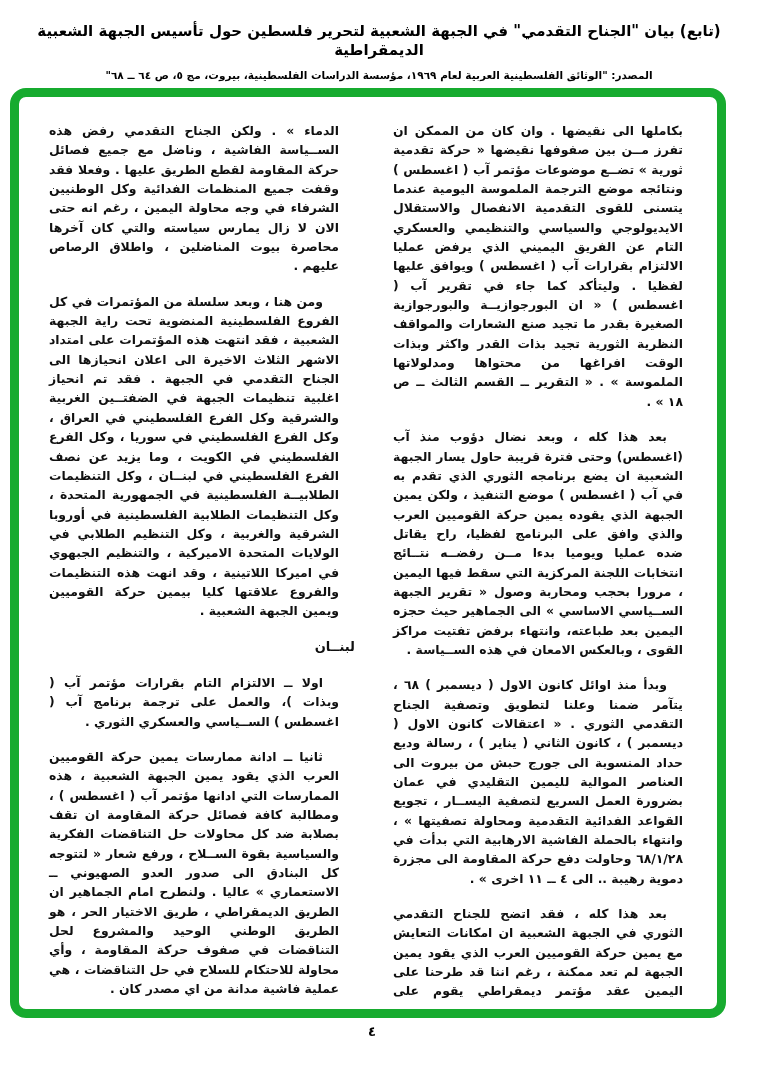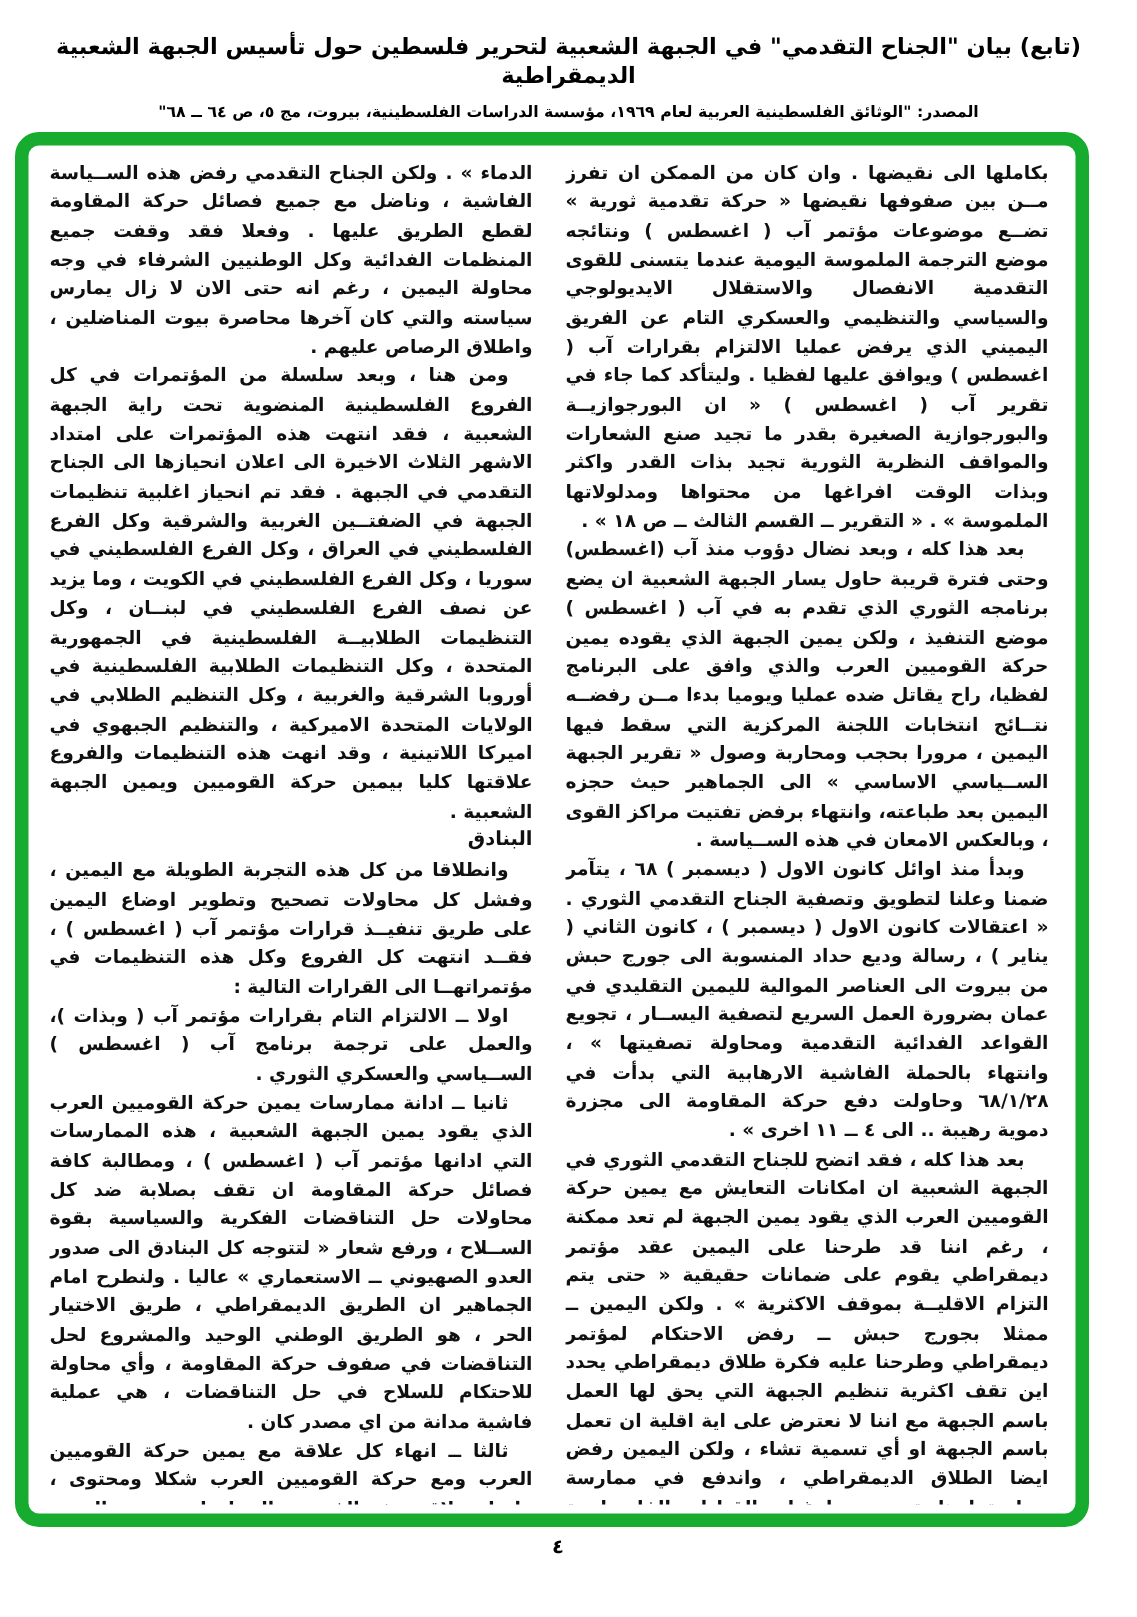--- a/index.html
+++ b/index.html
@@ -61,21 +61,21 @@
     flex: 1 1 0;
     direction: rtl;
     text-align: justify;
     font-size: 12.4px;
     font-weight: bold;
     line-height: 1.56;
     color: #101010;
     overflow: hidden;
   }
   .col p {
-    margin: 0;
+    margin: 16px;
     padding: 0;
   }
   .col p.indent {
     text-indent: 16px;
   }
   .section-heading {
     margin: 0;
     font-size: 13px;
     font-weight: bold;
     text-align: right;
@@ -107,22 +107,21 @@
       <div class="col">
         <p>بكاملها الى نقيضها . وان كان من الممكن ان تفرز مــن بين صفوفها نقيضها « حركة تقدمية ثورية » تضــع موضوعات مؤتمر آب ( اغسطس ) ونتائجه موضع الترجمة الملموسة اليومية عندما يتسنى للقوى التقدمية الانفصال والاستقلال الايديولوجي والسياسي والتنظيمي والعسكري التام عن الفريق اليميني الذي يرفض عمليا الالتزام بقرارات آب ( اغسطس ) ويوافق عليها لفظيا . وليتأكد كما جاء في تقرير آب ( اغسطس ) « ان البورجوازيــة والبورجوازية الصغيرة بقدر ما تجيد صنع الشعارات والمواقف النظرية الثورية تجيد بذات القدر واكثر وبذات الوقت افراغها من محتواها ومدلولاتها الملموسة » . « التقرير ــ القسم الثالث ــ ص ١٨ » .</p>
         <p class="indent">بعد هذا كله ، وبعد نضال دؤوب منذ آب (اغسطس) وحتى فترة قريبة حاول يسار الجبهة الشعبية ان يضع برنامجه الثوري الذي تقدم به في آب ( اغسطس ) موضع التنفيذ ، ولكن يمين الجبهة الذي يقوده يمين حركة القوميين العرب والذي وافق على البرنامج لفظيا، راح يقاتل ضده عمليا ويوميا بدءا مــن رفضــه نتــائج انتخابات اللجنة المركزية التي سقط فيها اليمين ، مرورا بحجب ومحاربة وصول « تقرير الجبهة الســياسي الاساسي » الى الجماهير حيث حجزه اليمين بعد طباعته، وانتهاء برفض تفتيت مراكز القوى ، وبالعكس الامعان في هذه الســياسة .</p>
         <p class="indent">وبدأ منذ اوائل كانون الاول ( ديسمبر ) ٦٨ ، يتآمر ضمنا وعلنا لتطويق وتصفية الجناح التقدمي الثوري . « اعتقالات كانون الاول ( ديسمبر ) ، كانون الثاني ( يناير ) ، رسالة وديع حداد المنسوبة الى جورج حبش من بيروت الى العناصر الموالية لليمين التقليدي في عمان بضرورة العمل السريع لتصفية اليســار ، تجويع القواعد الفدائية التقدمية ومحاولة تصفيتها » ، وانتهاء بالحملة الفاشية الارهابية التي بدأت في ٦٨/١/٢٨ وحاولت دفع حركة المقاومة الى مجزرة دموية رهيبة .. الى ٤ ــ ١١ اخرى » .</p>
         <p class="indent">بعد هذا كله ، فقد اتضح للجناح التقدمي الثوري في الجبهة الشعبية ان امكانات التعايش مع يمين حركة القوميين العرب الذي يقود يمين الجبهة لم تعد ممكنة ، رغم اننا قد طرحنا على اليمين عقد مؤتمر ديمقراطي يقوم على ضمانات حقيقية « حتى يتم التزام الاقليــة بموقف الاكثرية » . ولكن اليمين ــ ممثلا بجورج حبش ــ رفض الاحتكام لمؤتمر ديمقراطي وطرحنا عليه فكرة طلاق ديمقراطي يحدد اين تقف اكثرية تنظيم الجبهة التي يحق لها العمل باسم الجبهة مع اننا لا نعترض على اية اقلية ان تعمل باسم الجبهة او أي تسمية تشاء ، ولكن اليمين رفض ايضا الطلاق الديمقراطي ، واندفع في ممارسة سياسة ارهابية ، منتهزا غياب القيادات الفلسطينية في القاهرة حيث اجتماعات المجلس الوطني ، ففتح النار في ١٩٦٩/١/٢٨ معتمدا على قوة الســلاح « لفرض الحلول بالقوة نظرا لافلاسه الديمقراطي » ، ومحاولا دفع الجناح التقدمي الى « مجابهة العنف بالعنف » « والاعتقالات باعتقالات » ، وهو امر كان من شأنه ان يعطي فرصــة للدوائر المعادية لحركة المقاومة ان تتدخل لتصفية حركة المقاومة « بحجة الفصل بين المتحاربين ووقف اراقــة</p>
       </div>
 
       <div class="col">
         <p>الدماء » . ولكن الجناح التقدمي رفض هذه الســياسة الفاشية ، وناضل مع جميع فصائل حركة المقاومة لقطع الطريق عليها . وفعلا فقد وقفت جميع المنظمات الفدائية وكل الوطنيين الشرفاء في وجه محاولة اليمين ، رغم انه حتى الان لا زال يمارس سياسته والتي كان آخرها محاصرة بيوت المناضلين ، واطلاق الرصاص عليهم .</p>
         <p class="indent">ومن هنا ، وبعد سلسلة من المؤتمرات في كل الفروع الفلسطينية المنضوية تحت راية الجبهة الشعبية ، فقد انتهت هذه المؤتمرات على امتداد الاشهر الثلاث الاخيرة الى اعلان انحيازها الى الجناح التقدمي في الجبهة . فقد تم انحياز اغلبية تنظيمات الجبهة في الضفتــين الغربية والشرقية وكل الفرع الفلسطيني في العراق ، وكل الفرع الفلسطيني في سوريا ، وكل الفرع الفلسطيني في الكويت ، وما يزيد عن نصف الفرع الفلسطيني في لبنــان ، وكل التنظيمات الطلابيــة الفلسطينية في الجمهورية المتحدة ، وكل التنظيمات الطلابية الفلسطينية في أوروبا الشرقية والغربية ، وكل التنظيم الطلابي في الولايات المتحدة الاميركية ، والتنظيم الجبهوي في اميركا اللاتينية ، وقد انهت هذه التنظيمات والفروع علاقتها كليا بيمين حركة القوميين ويمين الجبهة الشعبية .</p>
-        <h3 class="section-heading">البنادق</h3>
-        <p class="indent">وانطلاقا من كل هذه التجربة الطويلة مع اليمين ، وفشل كل محاولات تصحيح وتطوير اوضاع اليمين على طريق تنفيــذ قرارات مؤتمر آب ( اغسطس ) ، فقــد انتهت كل الفروع وكل هذه التنظيمات في مؤتمراتهــا الى القرارات التالية :</p>
+        <h3 class="section-heading">لبنــان</h3>
         <p class="indent">اولا ــ الالتزام التام بقرارات مؤتمر آب ( وبذات )، والعمل على ترجمة برنامج آب ( اغسطس ) الســياسي والعسكري الثوري .</p>
         <p class="indent">ثانيا ــ ادانة ممارسات يمين حركة القوميين العرب الذي يقود يمين الجبهة الشعبية ، هذه الممارسات التي ادانها مؤتمر آب ( اغسطس ) ، ومطالبة كافة فصائل حركة المقاومة ان تقف بصلابة ضد كل محاولات حل التناقضات الفكرية والسياسية بقوة الســلاح ، ورفع شعار « لتتوجه كل البنادق الى صدور العدو الصهيوني ــ الاستعماري » عاليا . ولنطرح امام الجماهير ان الطريق الديمقراطي ، طريق الاختيار الحر ، هو الطريق الوطني الوحيد والمشروع لحل التناقضات في صفوف حركة المقاومة ، وأي محاولة للاحتكام للسلاح في حل التناقضات ، هي عملية فاشية مدانة من اي مصدر كان .</p>
         <p class="indent">ثالثا ــ انهاء كل علاقة مع يمين حركة القوميين العرب ومع حركة القوميين العرب شكلا ومحتوى ، وانهاء علاقة هذه الفروع والتنظيمات بيمين الجبهة الشعبية ، والعمل المستقل ايديولوجيا وسياسيا وعسكريا وتنظيميا .</p>
 
       </div>
 
     </div>
   </div>
 
   <div class="page-number">٤</div>

